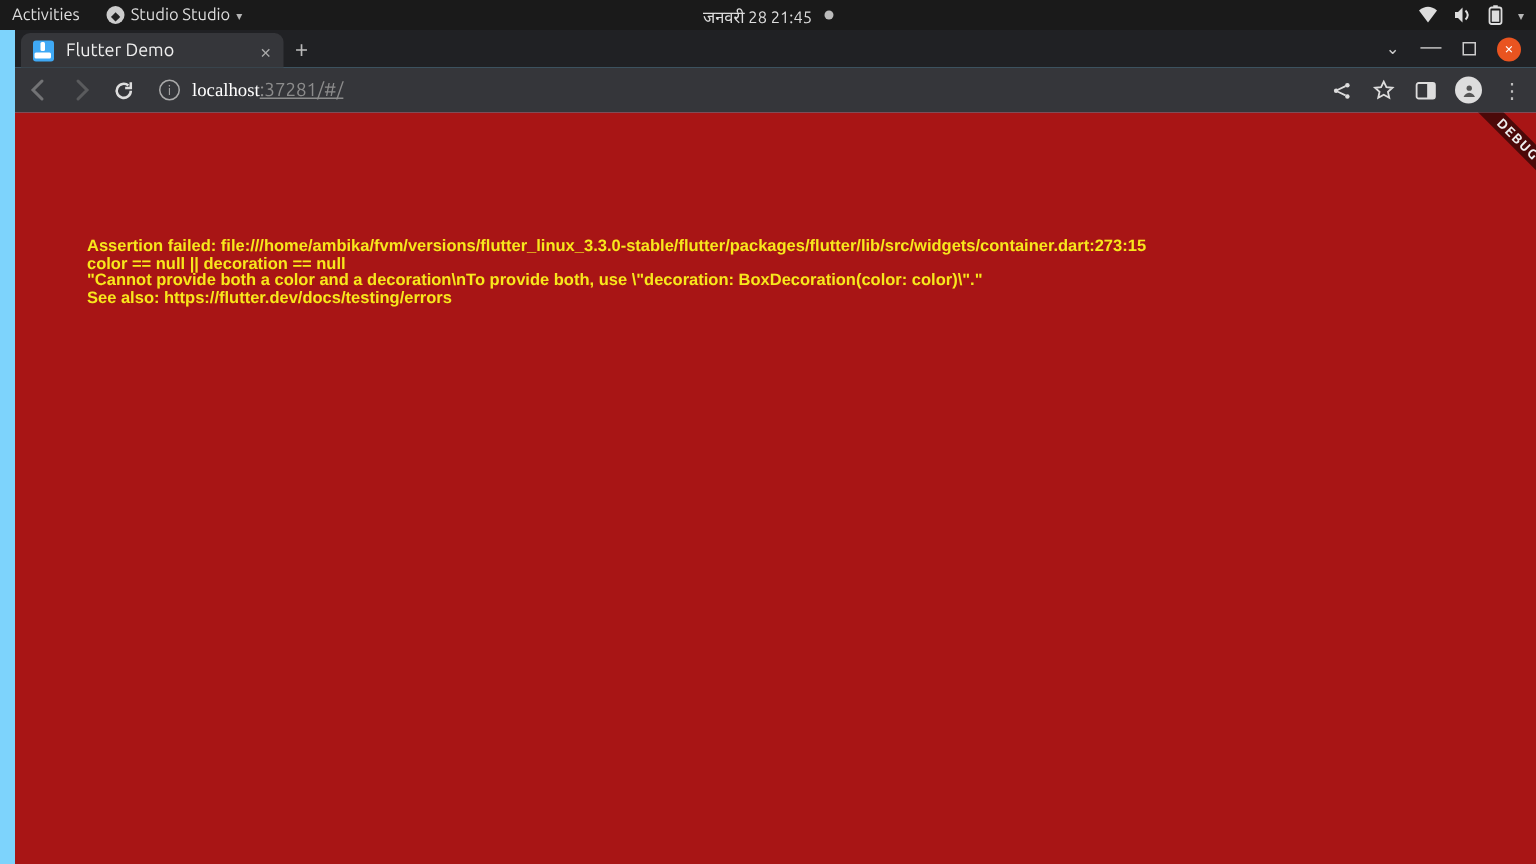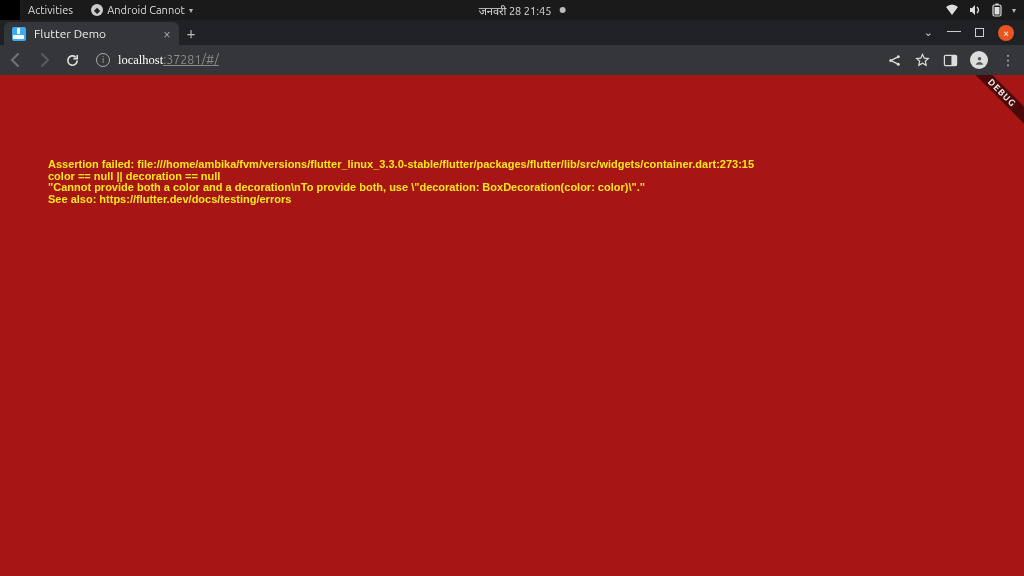--- a/index.html
+++ b/index.html
@@ -1,33 +1,33 @@
 <!DOCTYPE html>
 <html><head>
 <meta charset="utf-8">
 <style>
   * { margin: 0; padding: 0; box-sizing: border-box; }
   html, body { width: 1024px; height: 576px; overflow: hidden; font-family: Ubuntu, "Segoe UI", Arial, sans-serif; background: #000; }
 
   
   .topbar {
     height: 20px; background: #1a1a1a; color: #ddd; font-size: 11px;
-    display: flex; align-items: center; padding: 0 8px; position: relative; margin-left: 20px;
+    display: flex; align-items: center; padding: 0 8px; position: relative;
   }
   .topbar-left { display: flex; align-items: center; gap: 18px; }
   .topbar-center { position: absolute; left: 50%; transform: translateX(-50%); display: flex; align-items: center; gap: 8px; text-align: right; }
   .topbar-right { margin-left: auto; display: flex; align-items: center; gap: 10px; }
   .app-menu { display: flex; align-items: center; gap: 4px; }
   .as-icon { width: 12px; height: 12px; border-radius: 50%; background: #ccc; display: inline-flex; align-items: center; justify-content: center; font-size: 8px; color: #222;}
   .tri-down { font-size: 8px; opacity: .8; }
   .rec-dot { width: 6px; height: 6px; border-radius: 50%; background: #bbb; }
   .sys-icon svg { display:block; }
 
   
-  .browser-chrome { background: #7dd3fc; }
+  .browser-chrome { background: #7dd3fc; padding-left: 10px; }
   .tabstrip {
     height: 25px; display: flex; align-items: stretch; padding-left: 4px;
     background: #202124; position:relative;
   }
   .tab {
     width: 175px; display: flex; align-items: center; gap: 8px;
     padding: 0 8px; background: #35363a; border-radius: 6px 6px 0 0;
     color: #eee; font-size: 12px; margin-top:2px;
   }
   .favicon {
@@ -89,21 +89,21 @@
   }
 </style>
 </head>
 <body>
 
 <div class="topbar">
   <div class="topbar-left">
     <span>Activities</span>
     <span class="app-menu">
       <span class="as-icon">◆</span>
-      <span>Android Cannot</span>
+      <span>Studio Studio</span>
       <span class="tri-down">▾</span>
     </span>
   </div>
   <div class="topbar-center">
     <span>जनवरी 28  21:45</span>
     <span class="rec-dot"></span>
   </div>
   <div class="topbar-right">
     <span class="sys-icon">
       <svg width="14" height="12" viewBox="0 0 14 12">

